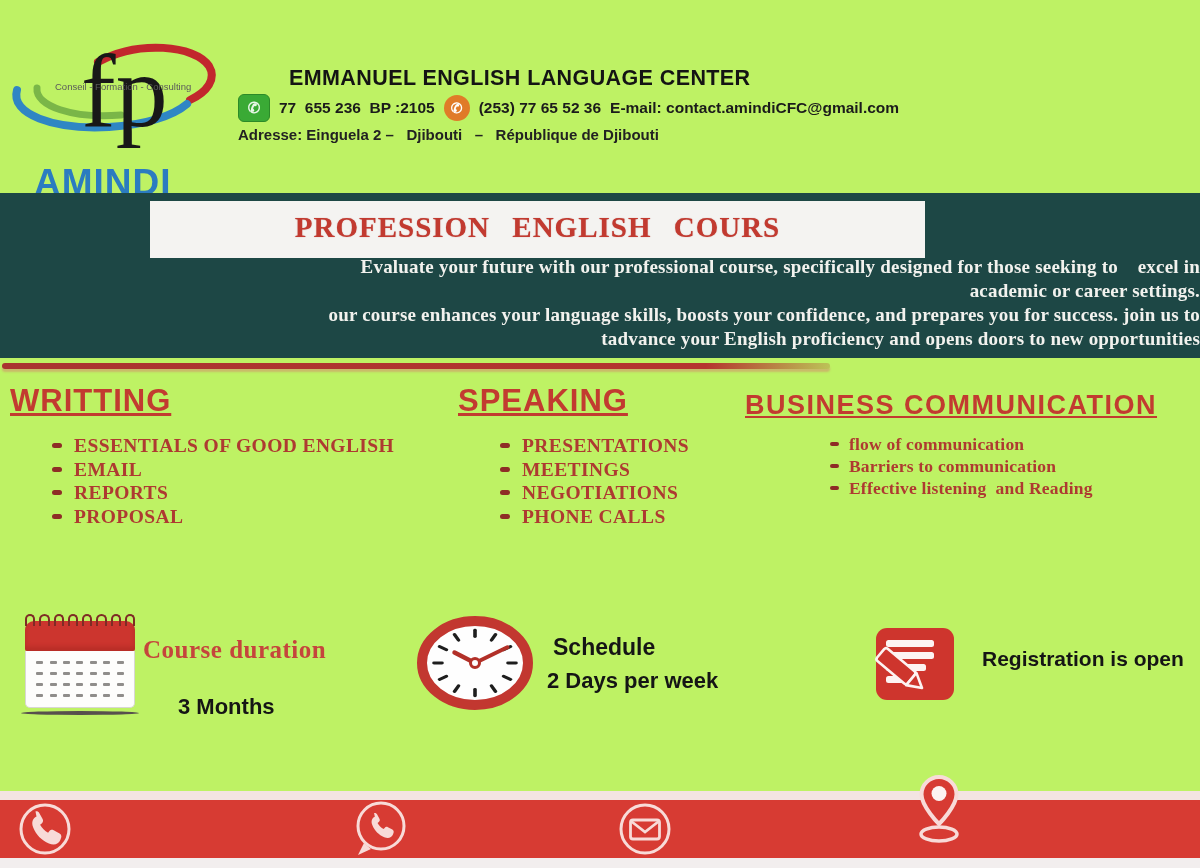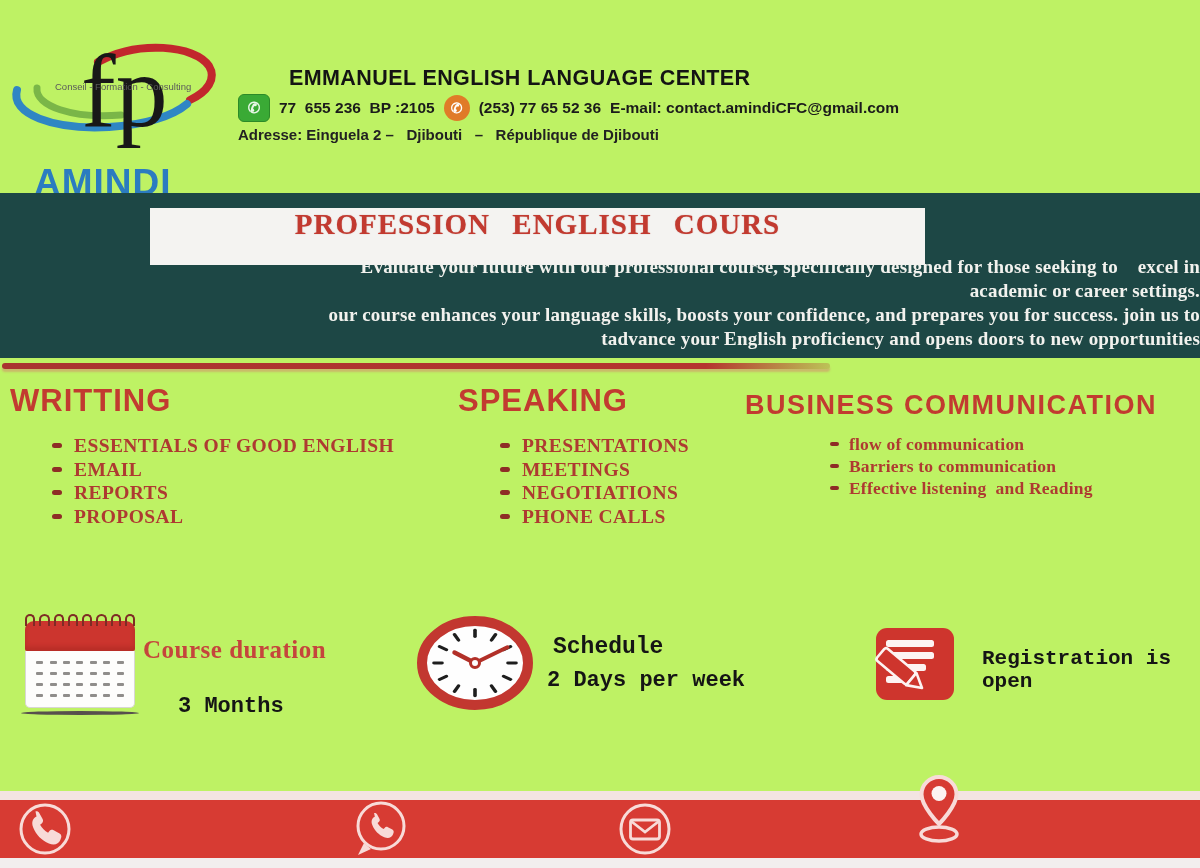--- a/index.html
+++ b/index.html
@@ -16,37 +16,37 @@
                font-size:15.5px;font-weight:bold;color:#1b1b1b;}
   .wa-badge{width:30px;height:26px;background:#3aaa35;border-radius:6px;display:flex;
             align-items:center;justify-content:center;color:#e9f7e8;font-size:15px;
             border:1px solid #2c8a28;}
   .ph-badge{width:26px;height:26px;background:#e07b28;border-radius:50%;display:flex;
             align-items:center;justify-content:center;color:#fff;font-size:14px;}
   .hdr-address{position:absolute;left:238px;top:126px;font-size:15px;font-weight:bold;color:#222;}
 
   
   .banner{position:absolute;left:0;top:193px;width:1200px;height:165px;background:#1d4745;}
-  .banner-titlebox{position:absolute;left:150px;top:15px;width:775px;height:57px;
-                   background:#f4f3f1;display:flex;align-items:flex-start;justify-content:center;}
+  .banner-titlebox{position:absolute;left:150px;top:8px;width:775px;height:57px;
+                   background:#f4f3f1;display:flex;align-items:center;justify-content:center;}
   .banner-title{font-family:"Liberation Serif",serif;font-weight:bold;font-size:29px;
                 color:#c23a30;letter-spacing:1px;word-spacing:14px;padding-bottom:4px;
                 text-shadow:0 0 1px rgba(160,40,30,.5);}
   .banner-lines{position:absolute;left:0;top:62px;width:100%;text-align:right;
                 font-family:"Liberation Serif",serif;font-weight:bold;font-size:19px;
                 color:#f2f2ee;line-height:24px;letter-spacing:.2px;}
 
   
   .divider{position:absolute;left:2px;top:363px;width:828px;height:6px;border-radius:3px;
            background:linear-gradient(to right,#a93430 0%,#b5342f 85%,rgba(181,52,47,.25) 100%);
            box-shadow:0 3px 2px rgba(214,120,110,.45);}
 
   
   .col{position:absolute;}
-  .col-h{font-weight:bold;color:#c23b30;letter-spacing:1px;}
+  .col-h{font-weight:bold;color:#c23b30;letter-spacing:1px;text-decoration:underline;}
   .col-large .col-h{font-size:31px;}
   .col-small .col-h{font-size:27px;letter-spacing:1.5px;}
   .col-list{margin-top:15px;}
   .col-large .col-list{padding-left:42px;}
   .col-small .col-list{padding-left:85px;margin-top:12px;}
   .item{display:flex;align-items:center;font-family:"Liberation Serif",serif;font-weight:bold;
         color:#ae3a31;}
   .col-large .item{font-size:19.5px;line-height:23.5px;letter-spacing:.4px;text-align:right;}
   .col-small .item{font-size:17.5px;line-height:22px;letter-spacing:.2px;}
   .bullet{display:inline-block;width:10px;height:5px;border-radius:3px;background:#8e2d26;
@@ -60,21 +60,21 @@
             border-radius:7px 7px 0 0;}
   .cal-head{height:30px;background:#cc352e;border-radius:9px 9px 2px 2px;margin-top:-3px;
             box-shadow:inset 0 -4px 5px rgba(120,20,15,.25);}
   .cal-body{height:52px;background:#fdfdfc;border:1px solid #d8d6d4;border-top:none;
             border-radius:0 0 5px 5px;display:grid;grid-template-columns:repeat(7,1fr);
             align-content:space-evenly;justify-items:center;padding:2px 7px;}
   .cal-dot{width:7px;height:2.5px;background:#8f8d8b;border-radius:1px;}
   .cal-shadow{height:4px;background:#57504d;border-radius:50%;margin:3px -4px 0;}
   .lbl-red{position:absolute;font-family:"Liberation Serif",serif;font-weight:bold;
            color:#c5453c;}
-  .lbl-dark{position:absolute;font-family:Liberation Mono, monospace;font-weight:bold;
+  .lbl-dark{position:absolute;font-family:Liberation Sans, sans-serif;font-weight:bold;
             color:#151515;}
   .duration-label{left:143px;top:636px;font-size:25px;letter-spacing:.5px;}
   .duration-value{left:134px;top:694px;font-size:22px;margin-left:44px;}
   .clock-svg{position:absolute;left:416px;top:616px;}
   .schedule-label{left:553px;top:634px;font-size:23px;}
   .schedule-value{left:547px;top:668px;font-size:22px;}
   .reg-svg{position:absolute;left:862px;top:620px;}
   .reg-label{left:982px;top:647px;font-size:21px;}
 
   

